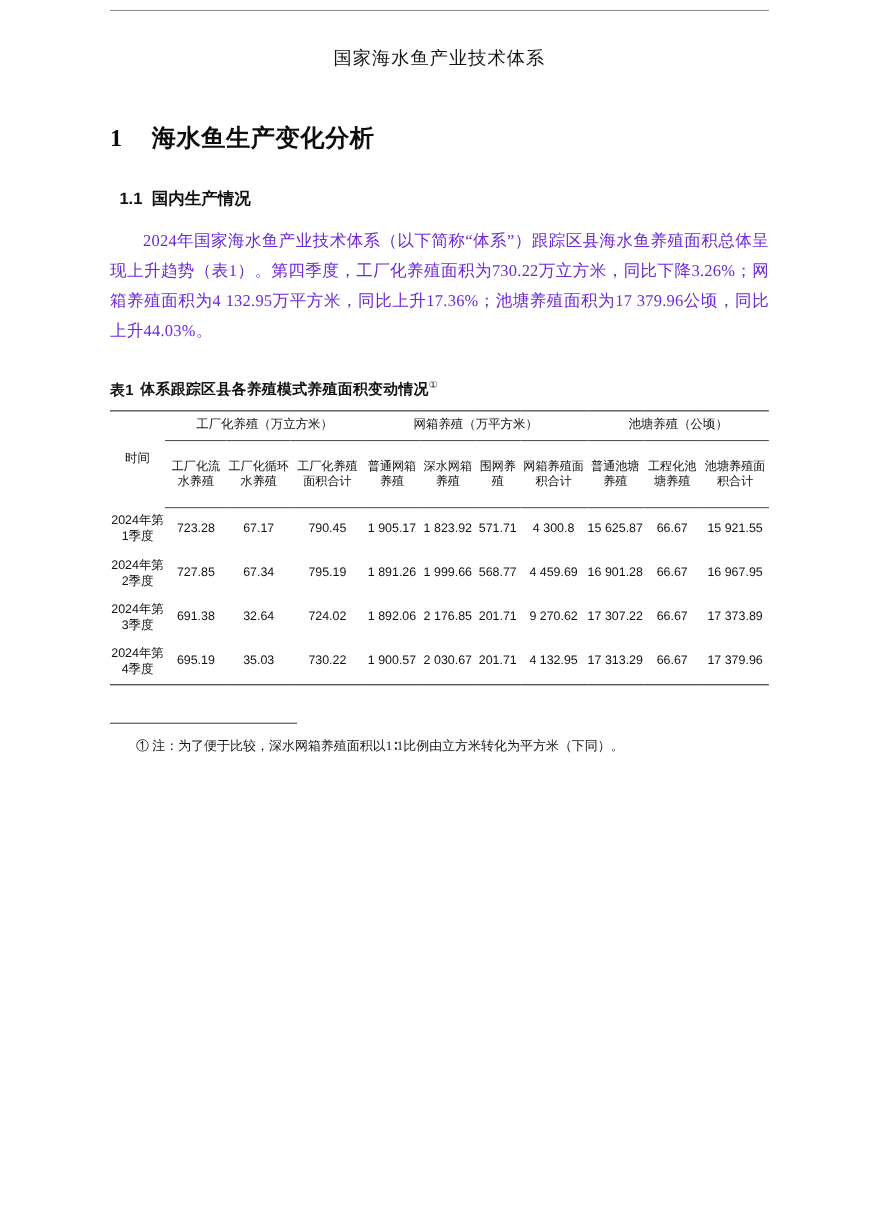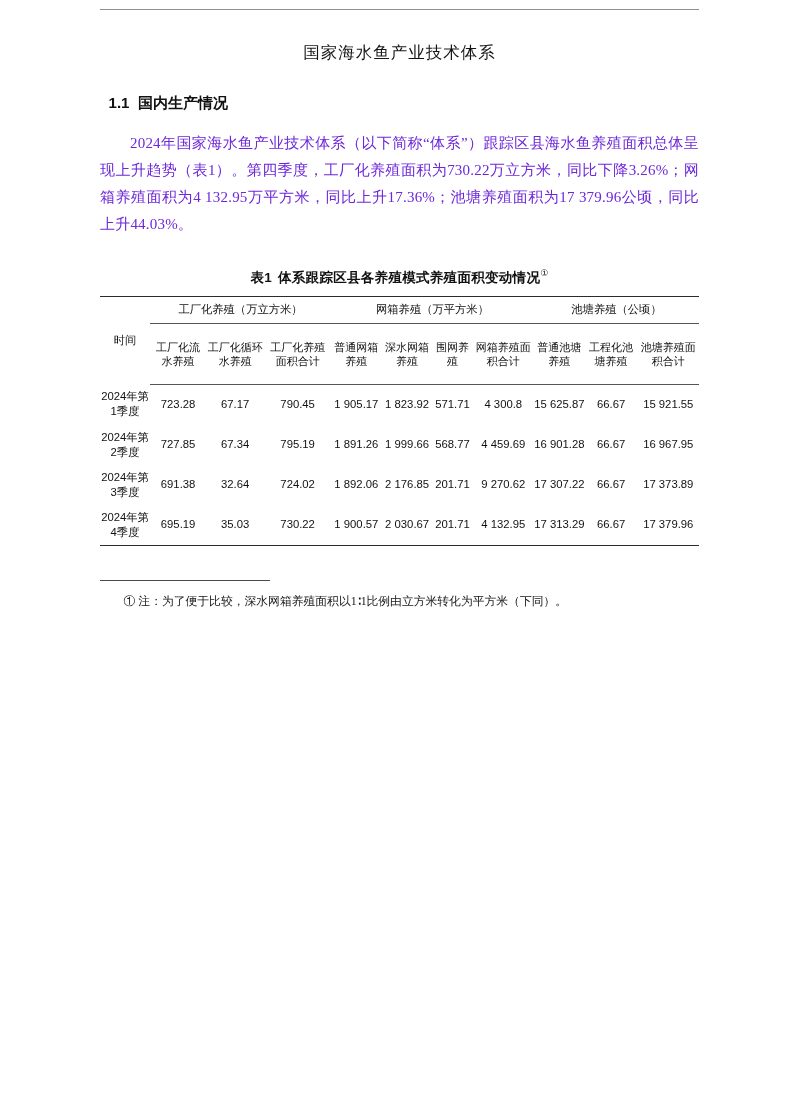--- a/index.html
+++ b/index.html
@@ -80,21 +80,20 @@
     margin-top: 17px;
     font-size: 15px;
     line-height: 27px;
     text-align: justify;
     text-indent: 2em;
     color: #6d28d9;
     letter-spacing: 0.2px;
   }
   .table-caption {
     margin-top: 30px;
-    text-align: center;
     font-size: 13.5px;
     font-family: "Liberation Sans", "DejaVu Sans", sans-serif;
     font-weight: 700;
     color: #111111;
     letter-spacing: 0.3px;
   }
   .table-caption .cap-num {
     margin-right: 6px;
   }
   sup.fn {
@@ -159,20 +158,23 @@
 </style>
 </head>
 <body>
 
 <div class="page">
 
   <div class="head-rule"></div>
 
   <div class="doc-subtitle">国家海水鱼产业技术体系</div>
 
+  <div class="h1">
+    <span class="num">1</span><span>海水鱼生产变化分析</span>
+  </div>
 
   <div class="h2">
     <span class="num">1.1</span><span>国内生产情况</span>
   </div>
 
   <p class="body">2024年国家海水鱼产业技术体系（以下简称“体系”）跟踪区县海水鱼养殖面积总体呈现上升趋势（表1）。第四季度，工厂化养殖面积为730.22万立方米，同比下降3.26%；网箱养殖面积为4 132.95万平方米，同比上升17.36%；池塘养殖面积为17 379.96公顷，同比上升44.03%。</p>
 
   <div class="table-caption">
     <span class="cap-num">表1</span><span>体系跟踪区县各养殖模式养殖面积变动情况</span><sup class="fn">①</sup>
   </div>

